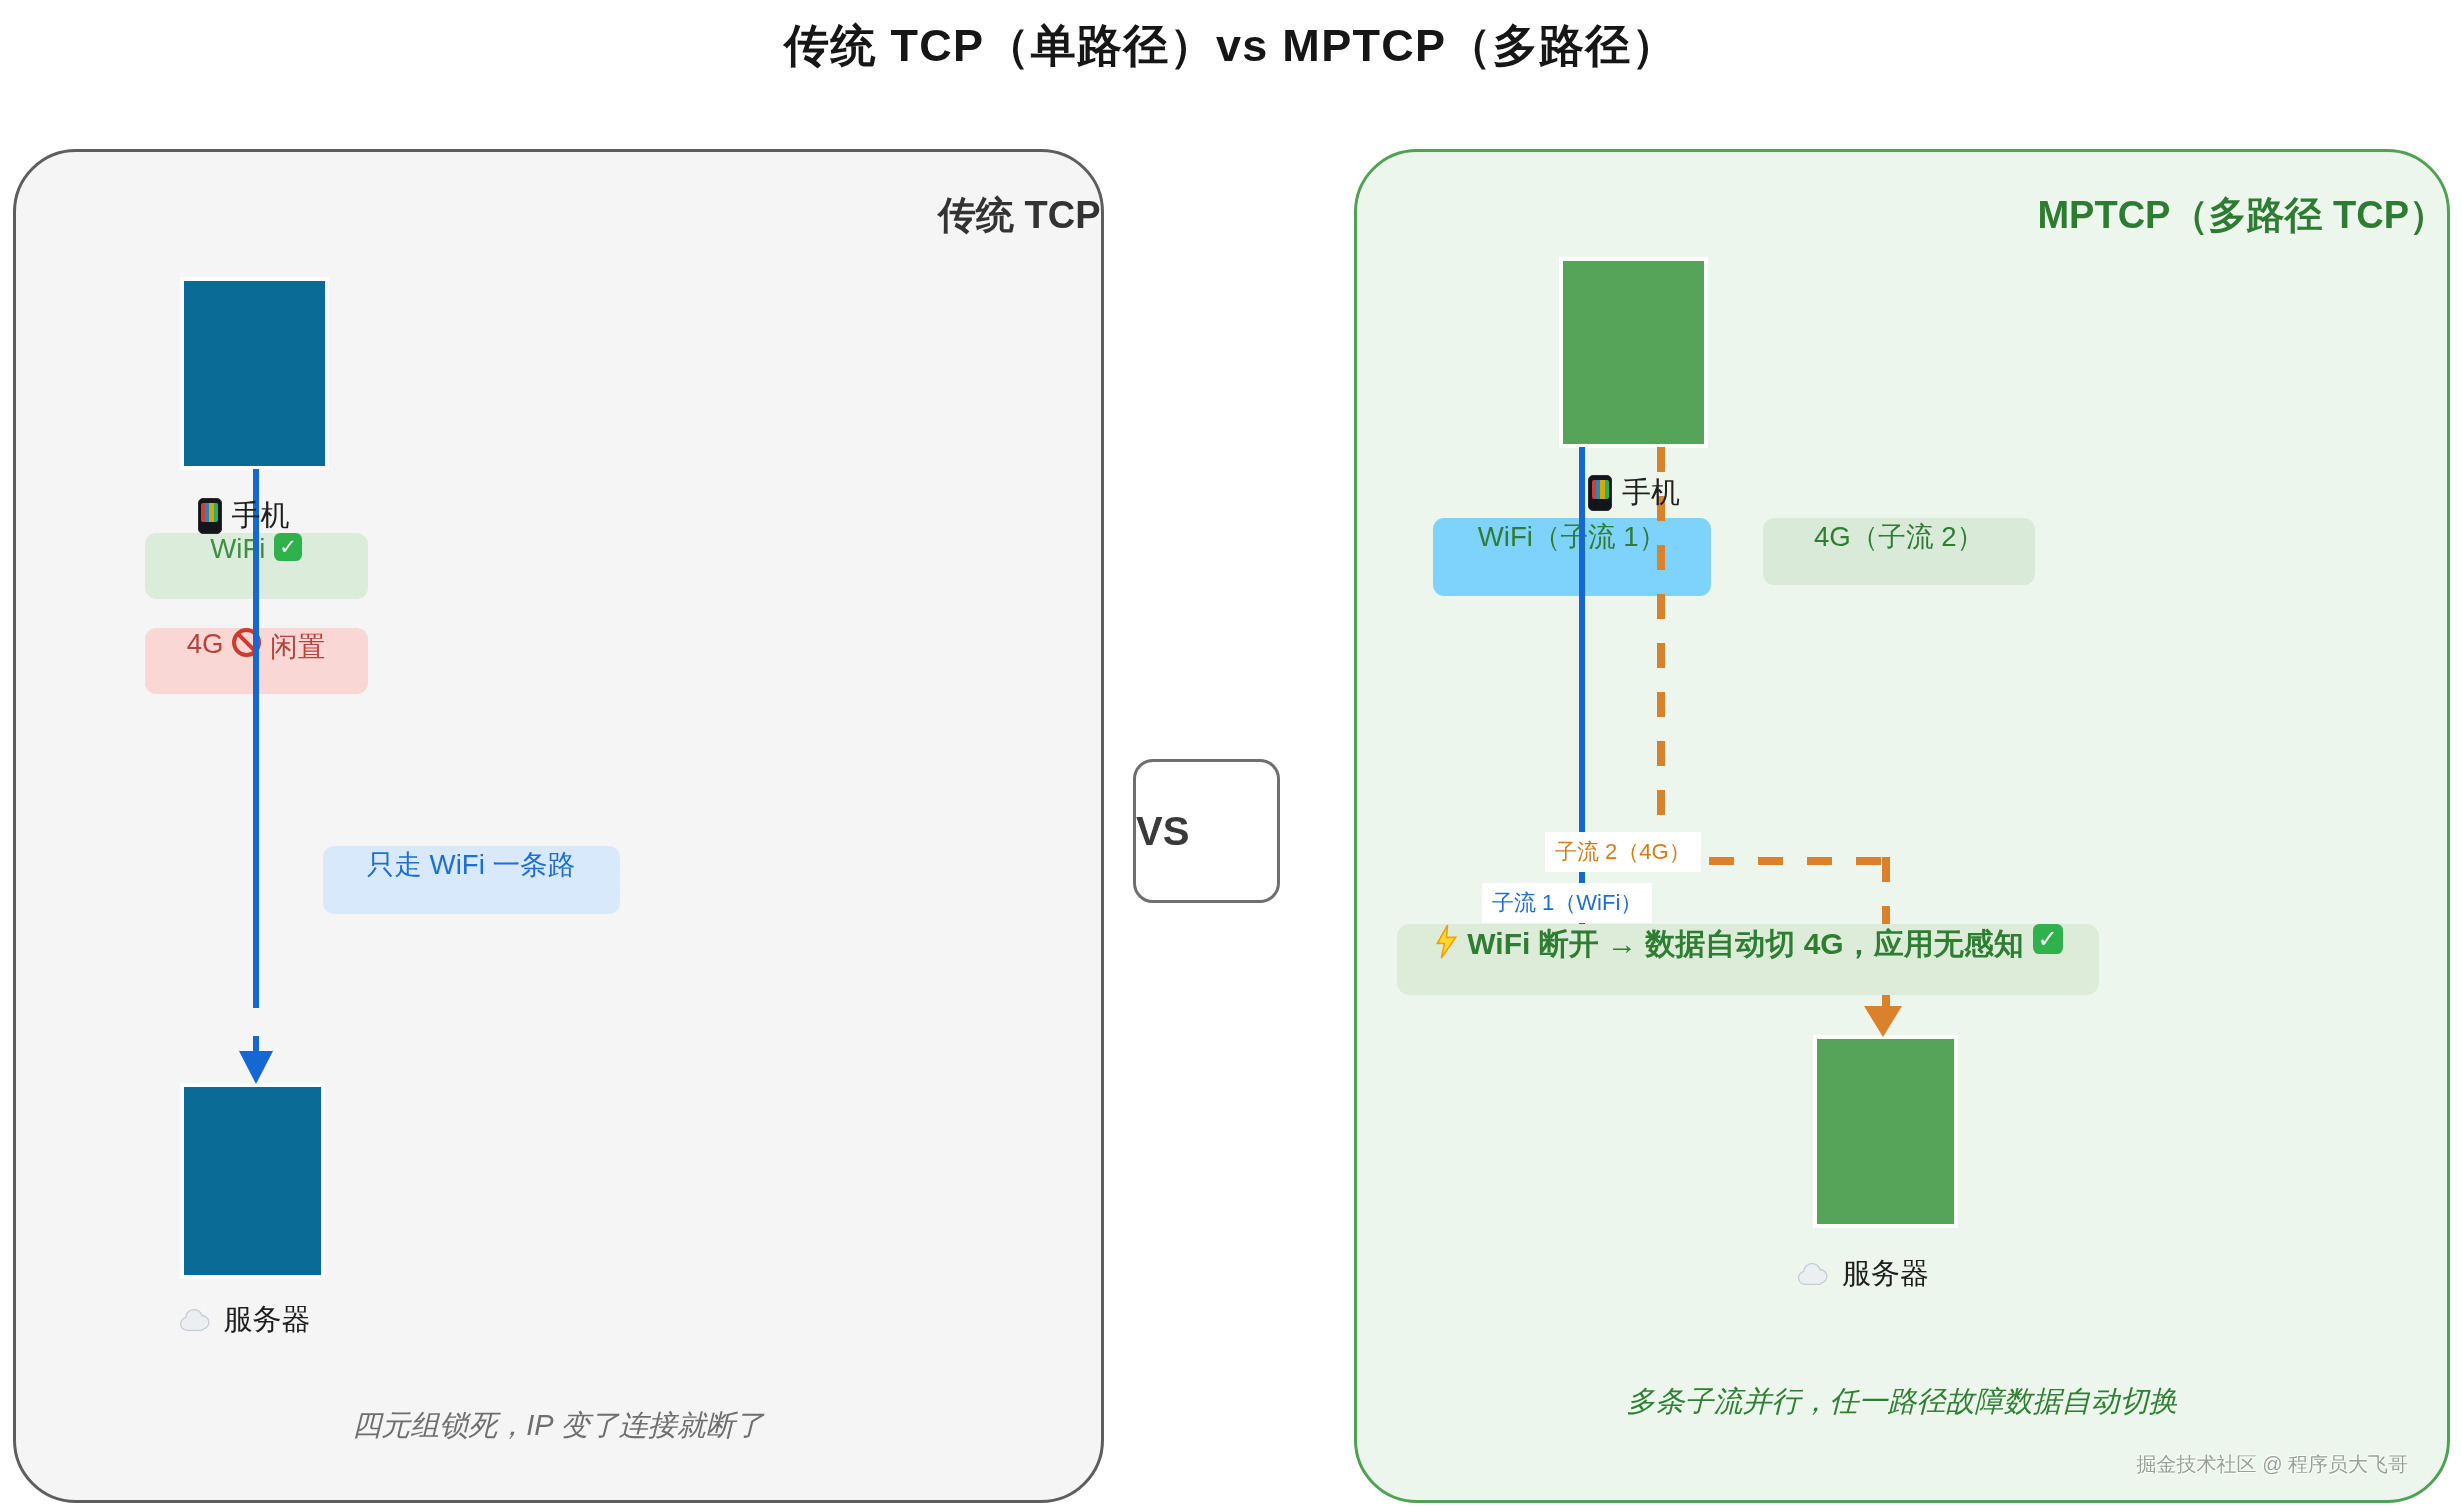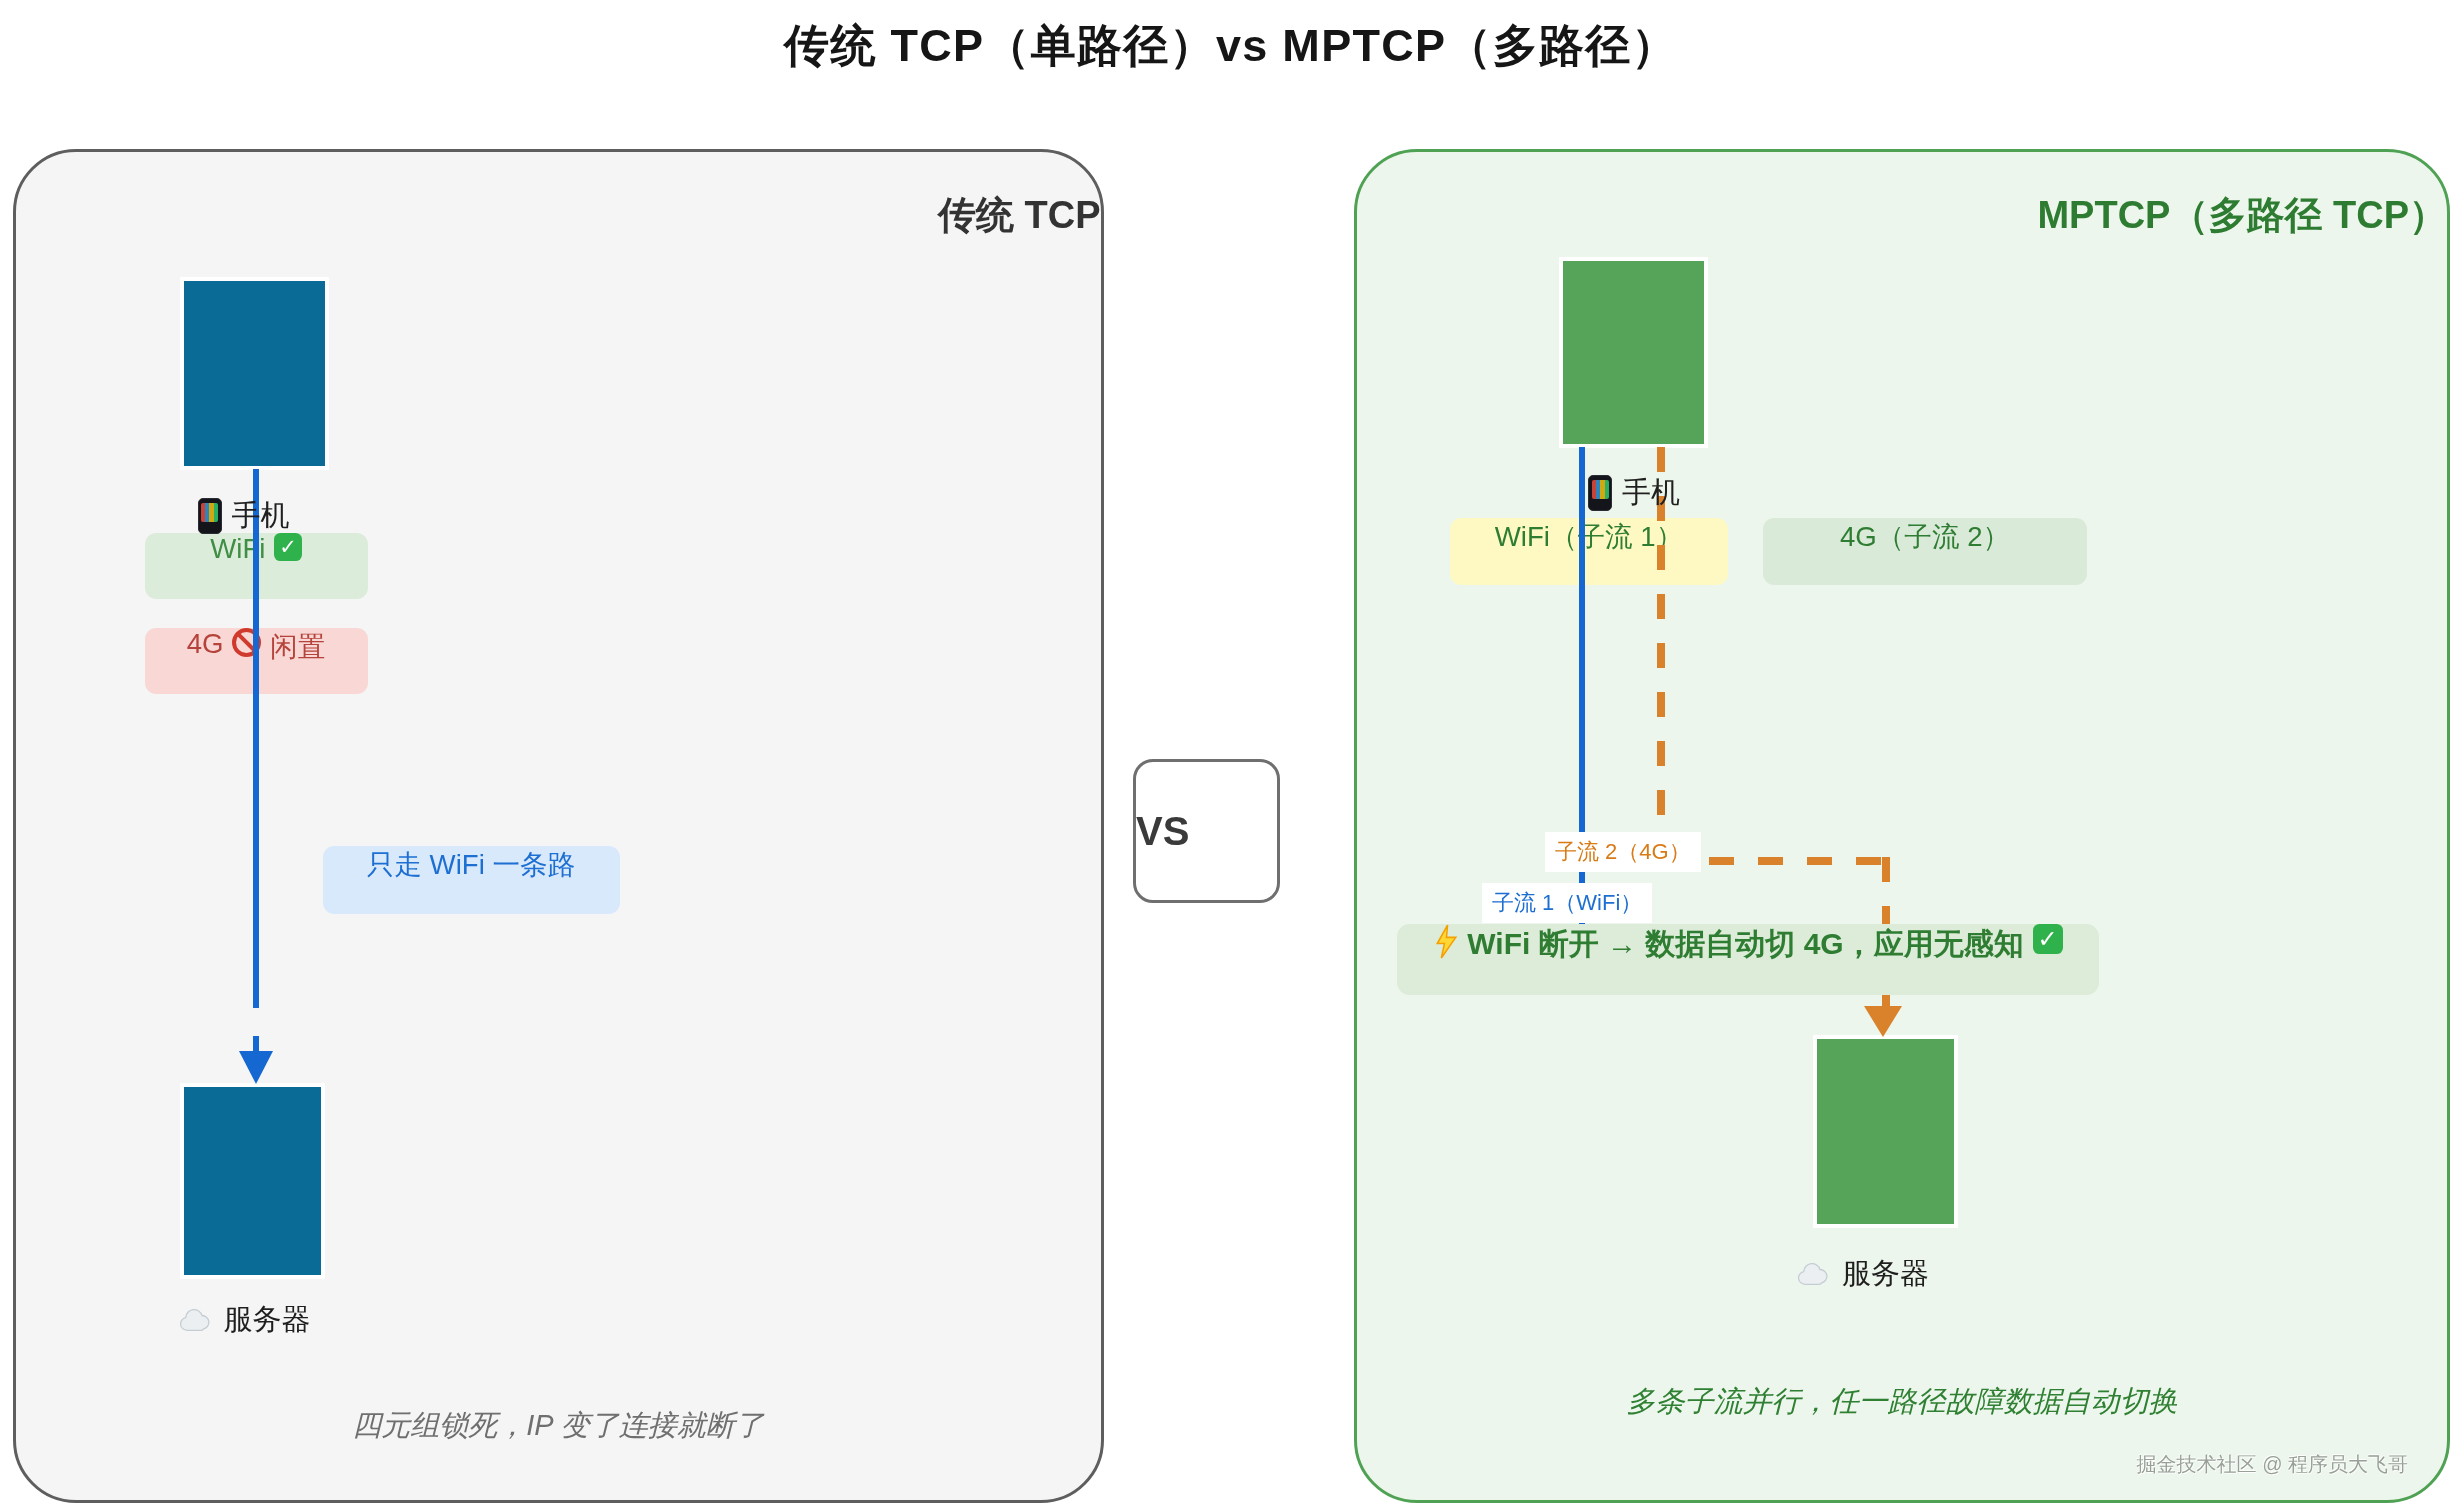--- a/index.html
+++ b/index.html
@@ -47,22 +47,22 @@
                  border-right:19.4px solid transparent;border-top:31px solid #d9822b;z-index:3;}
 
   
   .badge{box-sizing:border-box;border-radius:11.3px;display:flex;align-items:flex-start;justify-content:center;
          gap:8.8px;font-size:27.6px;z-index:2;}
   .lp-wifi-badge{left:129px;top:381px;width:223px;height:66px;background:#dcecdb;color:#3f8e44;}
   .lp-4g-badge{left:129px;top:476px;width:223px;height:66px;background:#f8d7d4;color:#b5433c;}
   .lp-path-badge{left:307px;top:694px;width:297px;height:68px;background:#d9e9fc;color:#1e6fd2;}
   .lp-warn-badge{left:81px;top:806px;width:495px;height:78px;background:#fcf1cd;color:#a8433e;
                  font-weight:bold;font-size:29px;border-radius:15px;z-index:4;}
-  .rp-wifi-badge{left:93px;top:366px;width:278px;height:67px;background:#fef9c3;color:#2f7d33;}
-  .rp-4g-badge{left:406px;top:366px;width:324px;height:67px;background:#d9ead8;color:#2f7d33;}
+  .rp-wifi-badge{left:76px;top:366px;width:278px;height:78px;background:#7dd3fc;color:#2f7d33;}
+  .rp-4g-badge{left:406px;top:366px;width:272px;height:67px;background:#d9ead8;color:#2f7d33;}
   .rp-success-badge{left:40px;top:772px;width:702px;height:71px;background:#dcecd8;color:#2f7d33;
                  font-weight:bold;font-size:30px;border-radius:12.5px;z-index:4;}
 
   
   .flow-label{background:#ffffff;padding:5px 10px;font-size:22px;z-index:4;white-space:nowrap;}
   .rp-sub2{left:188px;top:680px;color:#d87b17;}
   .rp-sub1{left:125px;top:731px;color:#1e6fd2;}
 
   
   .node-label{display:flex;align-items:center;gap:10px;font-size:29px;color:#1f1f1f;z-index:5;}

